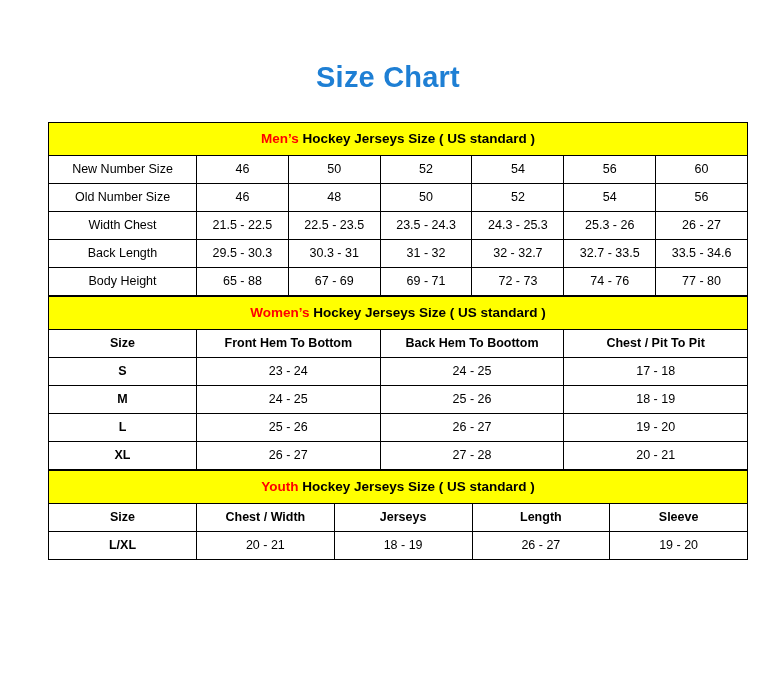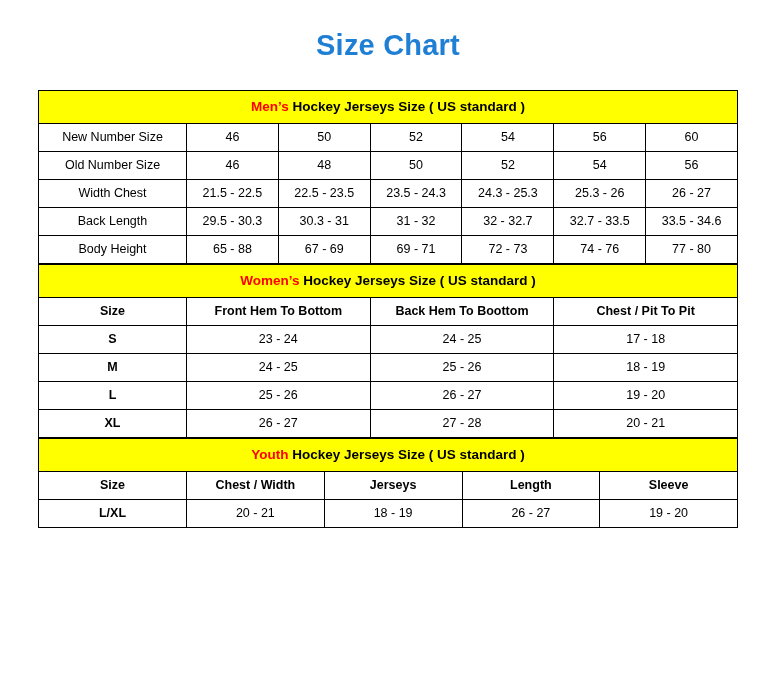--- a/index.html
+++ b/index.html
@@ -18,27 +18,27 @@
     position: relative;
     width: 776px;
     height: 692px;
     box-sizing: border-box;
   }
   .title {
     text-align: center;
     color: #1e7fd4;
     font-size: 29px;
     font-weight: bold;
-    padding-top: 30px;
+    padding-top: 62px;
     padding-bottom: 0;
     line-height: 1.1;
     letter-spacing: 0.2px;
   }
   .tables-wrap {
-    margin: 28px 38px 0 38px;
+    margin: 28px 38px 0 48px;
   }
   table {
     border-collapse: collapse;
     width: 700px;
     table-layout: fixed;
   }
   td, th {
     border: 1px solid #000000;
     font-size: 12.5px;
     text-align: center;

